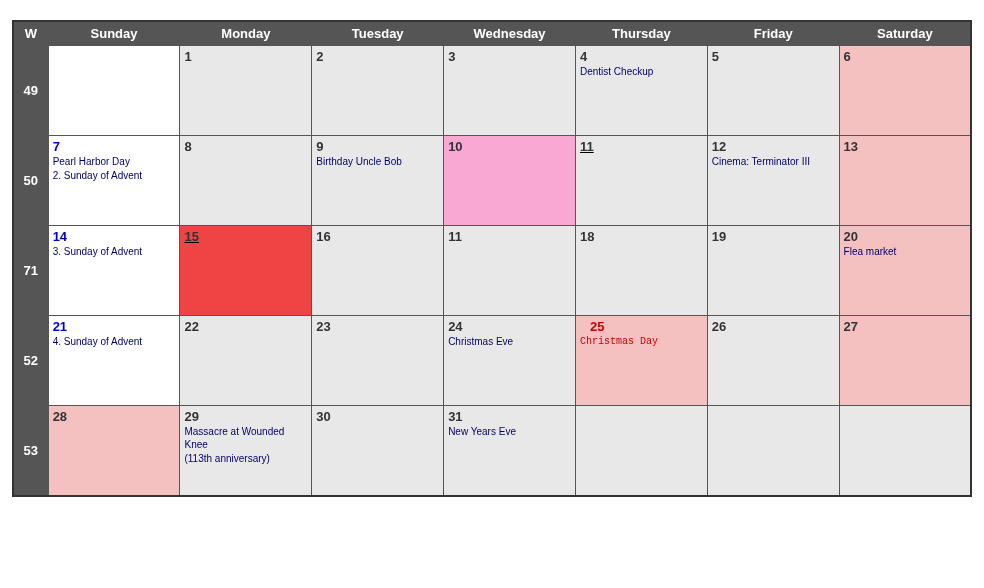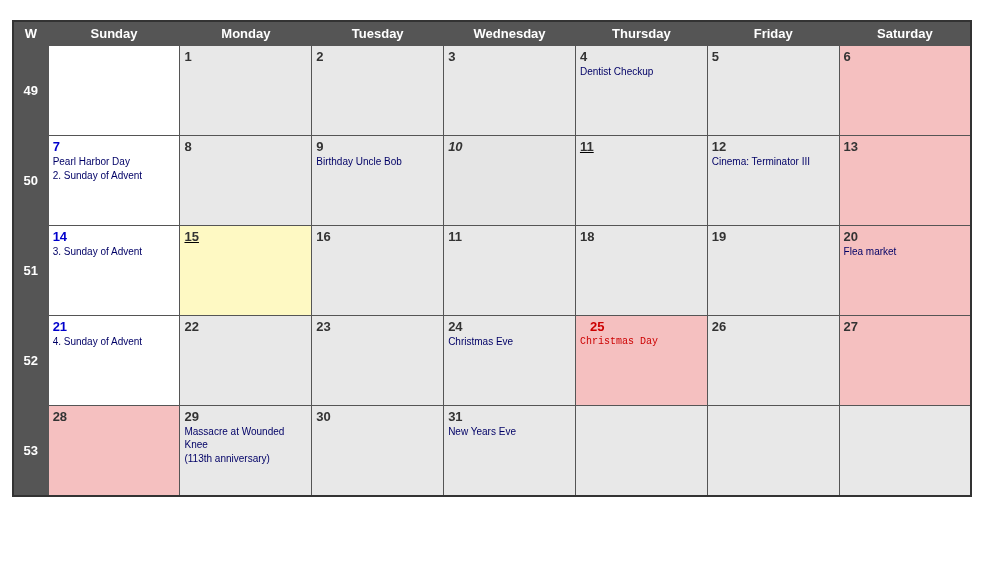--- a/index.html
+++ b/index.html
@@ -130,41 +130,41 @@
           <div class="event">Pearl Harbor Day</div>
           <div class="event">2. Sunday of Advent</div>
         </td>
         <td class="day-cell" style="background: rgb(232, 232, 232);">
           <span class="day-num">8</span>
         </td>
         <td class="day-cell" style="background: rgb(232, 232, 232);">
           <span class="day-num">9</span>
           <div class="event">Birthday Uncle Bob</div>
         </td>
-        <td class="day-cell" style="background: #e5e5e5; font-style: italic;">
+        <td class="day-cell" style="background: #f9a8d4;">
           <span class="day-num">10</span>
         </td>
         <td class="day-cell" style="background: rgb(232, 232, 232); text-decoration: underline;">
           <span class="day-num">11</span>
         </td>
         <td class="day-cell" style="background: rgb(232, 232, 232);">
           <span class="day-num">12</span>
           <div class="event">Cinema: Terminator III</div>
         </td>
         <td class="day-cell pink">
           <span class="day-num">13</span>
         </td>
       </tr>
       <tr>
-        <td class="week-num">51</td>
+        <td class="week-num">71</td>
         <td class="day-cell white">
           <span class="day-num blue">14</span>
           <div class="event">3. Sunday of Advent</div>
         </td>
-        <td class="day-cell" style="background: #fef9c3; text-decoration: underline;">
+        <td class="day-cell" style="background: #ef4444; text-decoration: underline;">
           <span class="day-num">15</span>
         </td>
         <td class="day-cell" style="background: rgb(232, 232, 232);">
           <span class="day-num">16</span>
         </td>
         <td class="day-cell" style="background: rgb(232, 232, 232);">
           <span class="day-num">11</span>
         </td>
         <td class="day-cell" style="background: rgb(232, 232, 232);">
           <span class="day-num">18</span>

